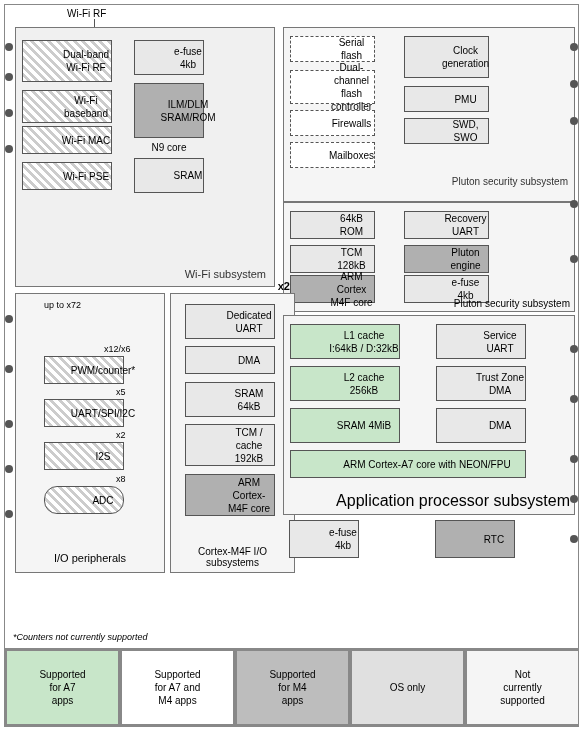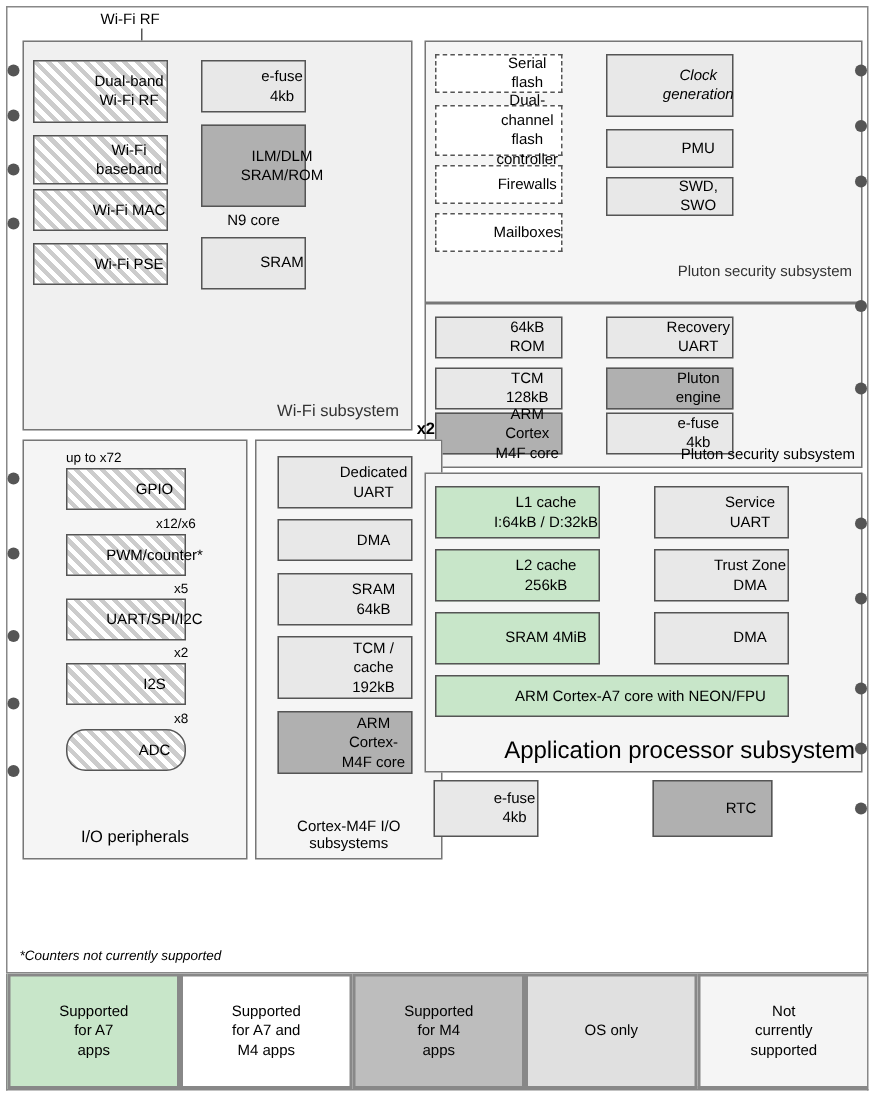--- a/index.html
+++ b/index.html
@@ -141,21 +141,21 @@
         <span>SRAM</span>
       </div>
     </div>
 
     <div style="position:absolute;top:22px;left:278px;width:292px;height:175px;border:1px solid #777;background:#f5f5f5;">
 
       <div class="block block-white" style="left:6px;top:8px;width:85px;height:26px;border-style:dashed;">
         <span>Serial flash</span>
       </div>
 
-      <div class="block block-light" style="left:120px;top:8px;width:85px;height:42px;font-style:italic;">
+      <div class="block block-light" style="left:120px;top:8px;width:85px;height:42px;">
         <span>Clock
 generation</span>
       </div>
 
       <div class="block block-white" style="left:6px;top:42px;width:85px;height:34px;border-style:dashed;">
         <span>Dual-channel
 flash controller</span>
       </div>
 
       <div class="block block-light" style="left:120px;top:58px;width:85px;height:26px;">
@@ -206,23 +206,20 @@
 4kb</span>
       </div>
 
       <div style="position:absolute;bottom:2px;right:4px;font-size:10px;">Pluton security subsystem</div>
     </div>
 
     <div style="position:absolute;top:288px;left:10px;width:150px;height:280px;border:1px solid #777;background:#f5f5f5;">
 
       <div style="position:absolute;top:6px;left:28px;font-size:9px;">up to x72</div>
 
-      <div class="block block-hatch" style="left:28px;top:18px;width:80px;height:28px;">
-        <span>GPIO</span>
-      </div>
 
       <div style="position:absolute;top:50px;left:88px;font-size:9px;">x12/x6</div>
 
       <div class="block block-hatch" style="left:28px;top:62px;width:80px;height:28px;">
         <span>PWM/counter*</span>
       </div>
 
       <div style="position:absolute;top:93px;left:100px;font-size:9px;">x5</div>
 
       <div class="block block-hatch" style="left:28px;top:105px;width:80px;height:28px;">

